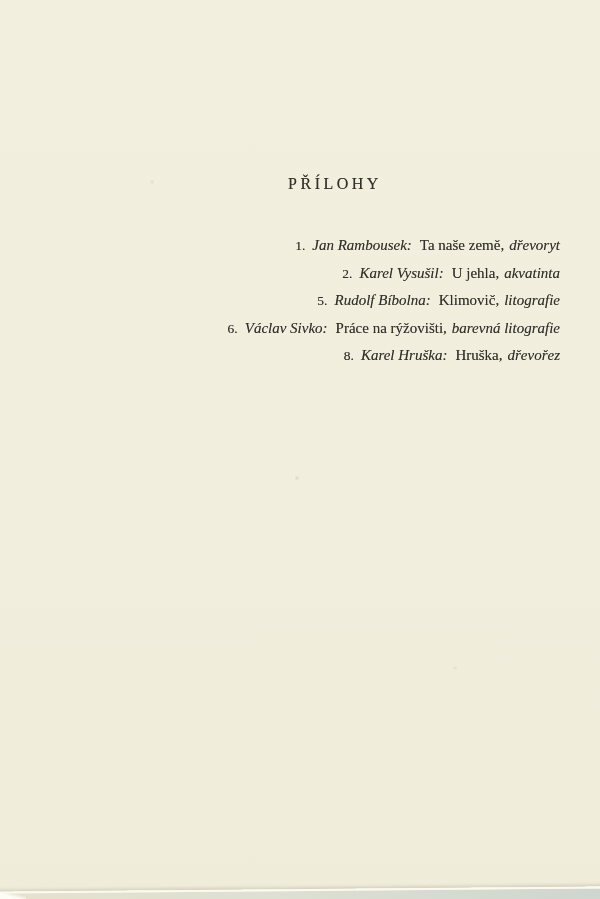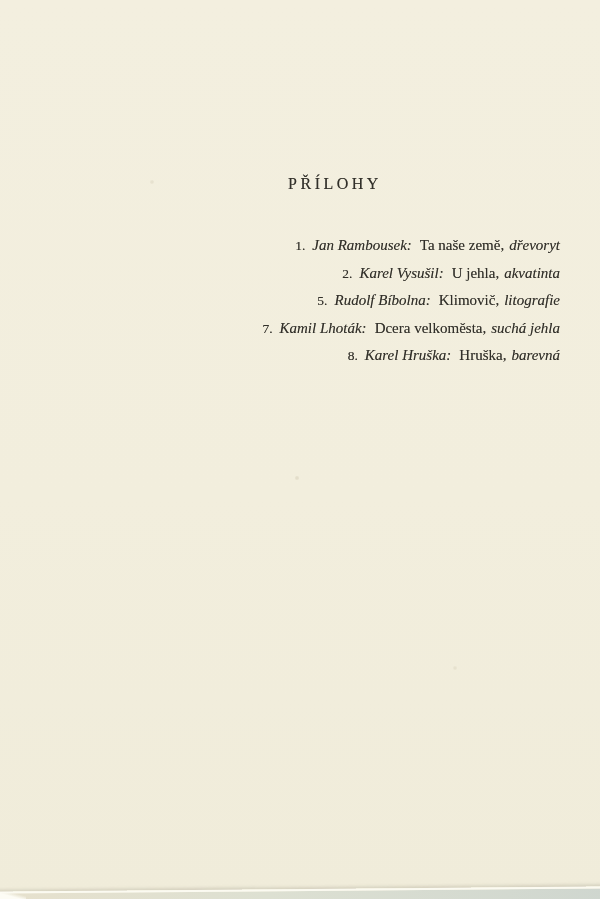--- a/index.html
+++ b/index.html
@@ -100,27 +100,27 @@
     <div class="plate-row">
       <span class="plate-num">2.</span><span class="plate-artist">Karel Vysušil:</span><span class="plate-work">U jehla,</span><span class="plate-tech">akvatinta</span>
     </div>
 
 
 
     <div class="plate-row">
       <span class="plate-num">5.</span><span class="plate-artist">Rudolf Bíbolna:</span><span class="plate-work">Klimovič,</span><span class="plate-tech">litografie</span>
     </div>
 
+    <div class="plate-row">
+      <span class="plate-num">6.</span><span class="plate-artist">Václav Sivko:</span><span class="plate-work">Práce na rýžovišti,</span><span class="plate-tech">barevná litografie</span>
+    </div>
+
 
     <div class="plate-row">
-      <span class="plate-num">7.</span><span class="plate-artist">Kamil Lhoták:</span><span class="plate-work">Dcera velkoměsta,</span><span class="plate-tech">suchá jehla</span>
-    </div>
-
-    <div class="plate-row">
-      <span class="plate-num">8.</span><span class="plate-artist">Karel Hruška:</span><span class="plate-work">Hruška,</span><span class="plate-tech">barevná</span>
+      <span class="plate-num">8.</span><span class="plate-artist">Karel Hruška:</span><span class="plate-work">Hruška,</span><span class="plate-tech">dřevořez</span>
     </div>
 
   </div>
 
   <div class="scan-bottom-edge"></div>
   <div class="scan-corner"></div>
 
 </div>
 
 </body></html>

